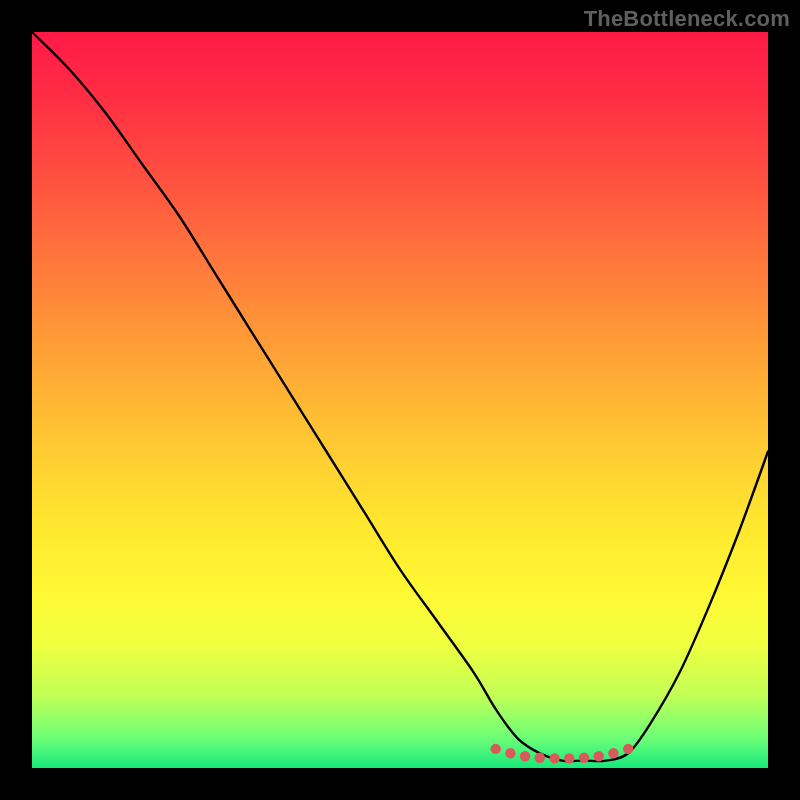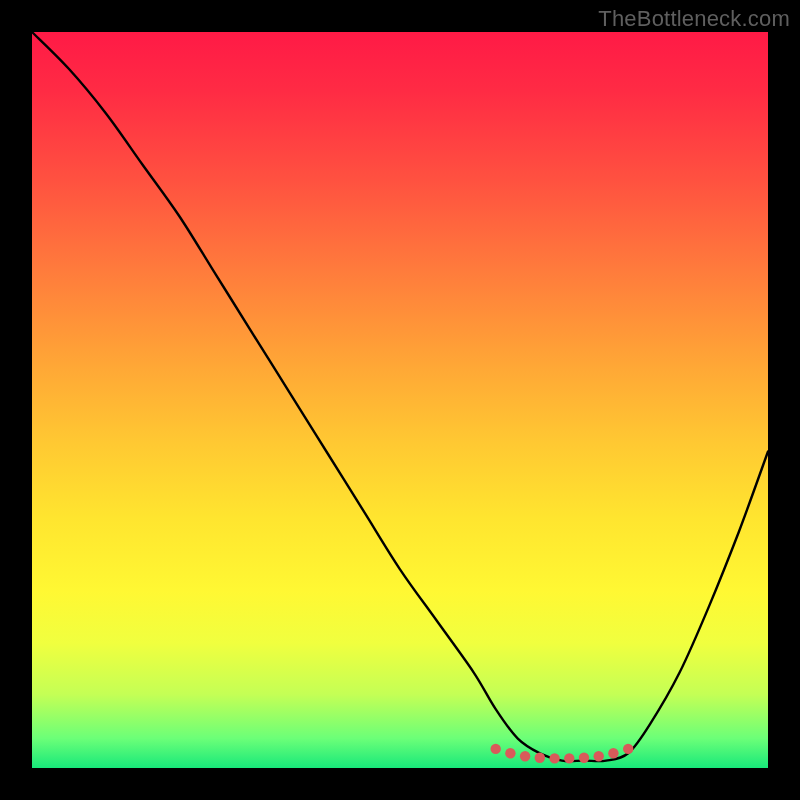--- a/index.html
+++ b/index.html
@@ -12,21 +12,21 @@
           #ff5140 20%,
           #ff7a3c 32%,
           #ffa636 45%,
           #ffc932 56%,
           #ffe52f 66%,
           #fff833 76%,
           #f0ff3f 83%,
           #c4ff55 90%,
           #6bff78 96%,
           #18e87a 100%)}
-  .watermark{position:absolute;top:6px;right:10px;color:#5f5f5f;font-size:22px;font-weight:400;letter-spacing:.2px}
+  .watermark{position:absolute;top:6px;right:10px;color:#5f5f5f;font-size:22px;font-weight:700;letter-spacing:.2px}
   svg.curve{position:absolute;left:32px;top:32px;width:736px;height:736px;overflow:visible}
   .dots{fill:#d95a5a}
 </style>
 </head>
 <body>
 
 <div class="frame">
   <div class="plot">
     <div class="grad"></div>
   </div>

